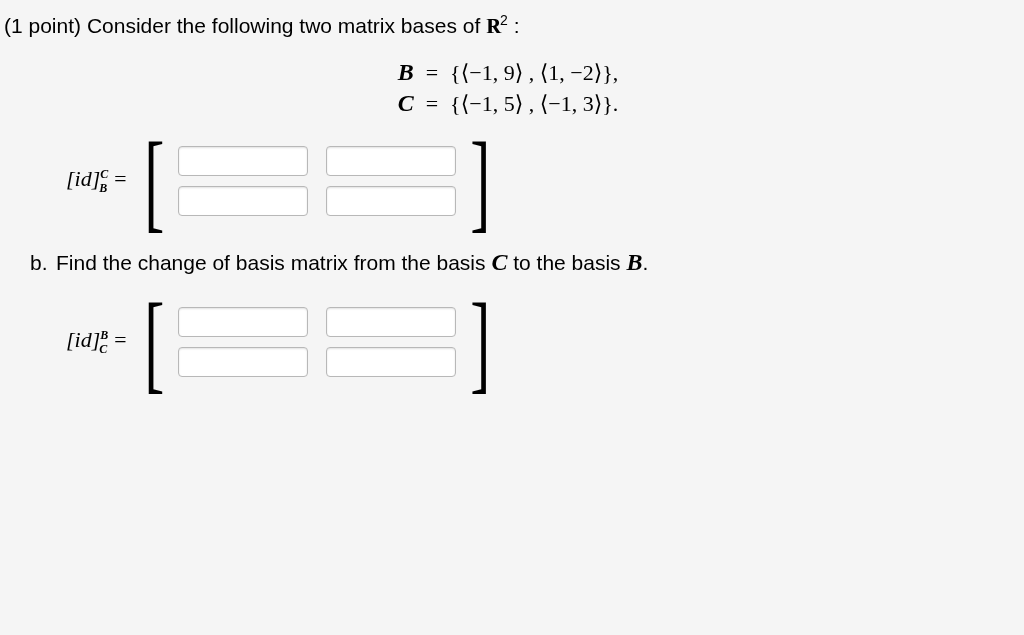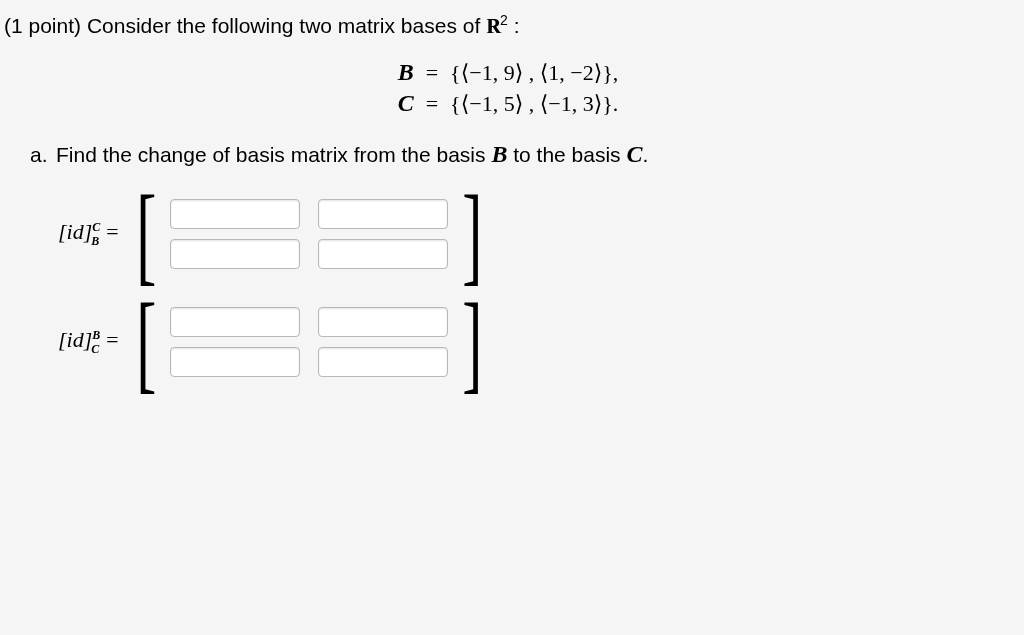--- a/index.html
+++ b/index.html
@@ -50,21 +50,21 @@
   .part-label {
     margin-bottom: 26px;
   }
   .letter {
     display: inline-block;
     width: 26px;
   }
   .matrix-row {
     display: flex;
     align-items: center;
-    margin-left: 28px;
+    margin-left: 36px;
   }
   .id-label {
     font-family: "Times New Roman", serif;
     font-style: italic;
     font-size: 22px;
     margin-right: 8px;
     white-space: nowrap;
   }
   .sup { vertical-align: super; font-size: 12px; }
   .sub { vertical-align: sub; font-size: 12px; }
@@ -127,39 +127,39 @@
     <tr>
       <td style="text-align:right;"><span class="scriptC">C</span></td>
       <td style="text-align:center;">=</td>
       <td>{⟨−1, 5⟩ , ⟨−1, 3⟩}.</td>
     </tr>
   </tbody>
     </table>
 </div>
 
 <div class="part">
-  <div class="part-label">
-    <span class="letter">a.</span><span>Find the change of basis matrix from the basis </span><span class="scriptB">B</span><span> to the basis </span><span class="scriptC">C</span><span>.</span>
-  </div>
   <div class="matrix-row">
     <span class="id-label">
       <span>[</span><span>id</span><span>]</span><span class="sup scriptC-small">C</span><span class="sub scriptB-small" style="margin-left:-9px;">B</span><span> =</span>
     </span>
     <span class="bracket">[</span>
     <div class="matrix-cells">
       <input class="cell" value="" style="">
       <input class="cell" value="" style="">
       <input class="cell" value="" style="">
       <input class="cell" value="" style="">
     </div>
     <span class="bracket">]</span>
   </div>
 </div>
 
 <div class="part">
+  <div class="part-label">
+    <span class="letter">b.</span><span>Find the change of basis matrix from the basis </span><span class="scriptC">C</span><span> to the basis </span><span class="scriptB">B</span><span>.</span>
+  </div>
   <div class="matrix-row">
     <span class="id-label">
       <span>[</span><span>id</span><span>]</span><span class="sup scriptB-small">B</span><span class="sub scriptC-small" style="margin-left:-9px;">C</span><span> =</span>
     </span>
     <span class="bracket">[</span>
     <div class="matrix-cells">
       <input class="cell" value="" style="">
       <input class="cell" value="" style="">
       <input class="cell" value="" style="">
       <input class="cell" value="" style="">

